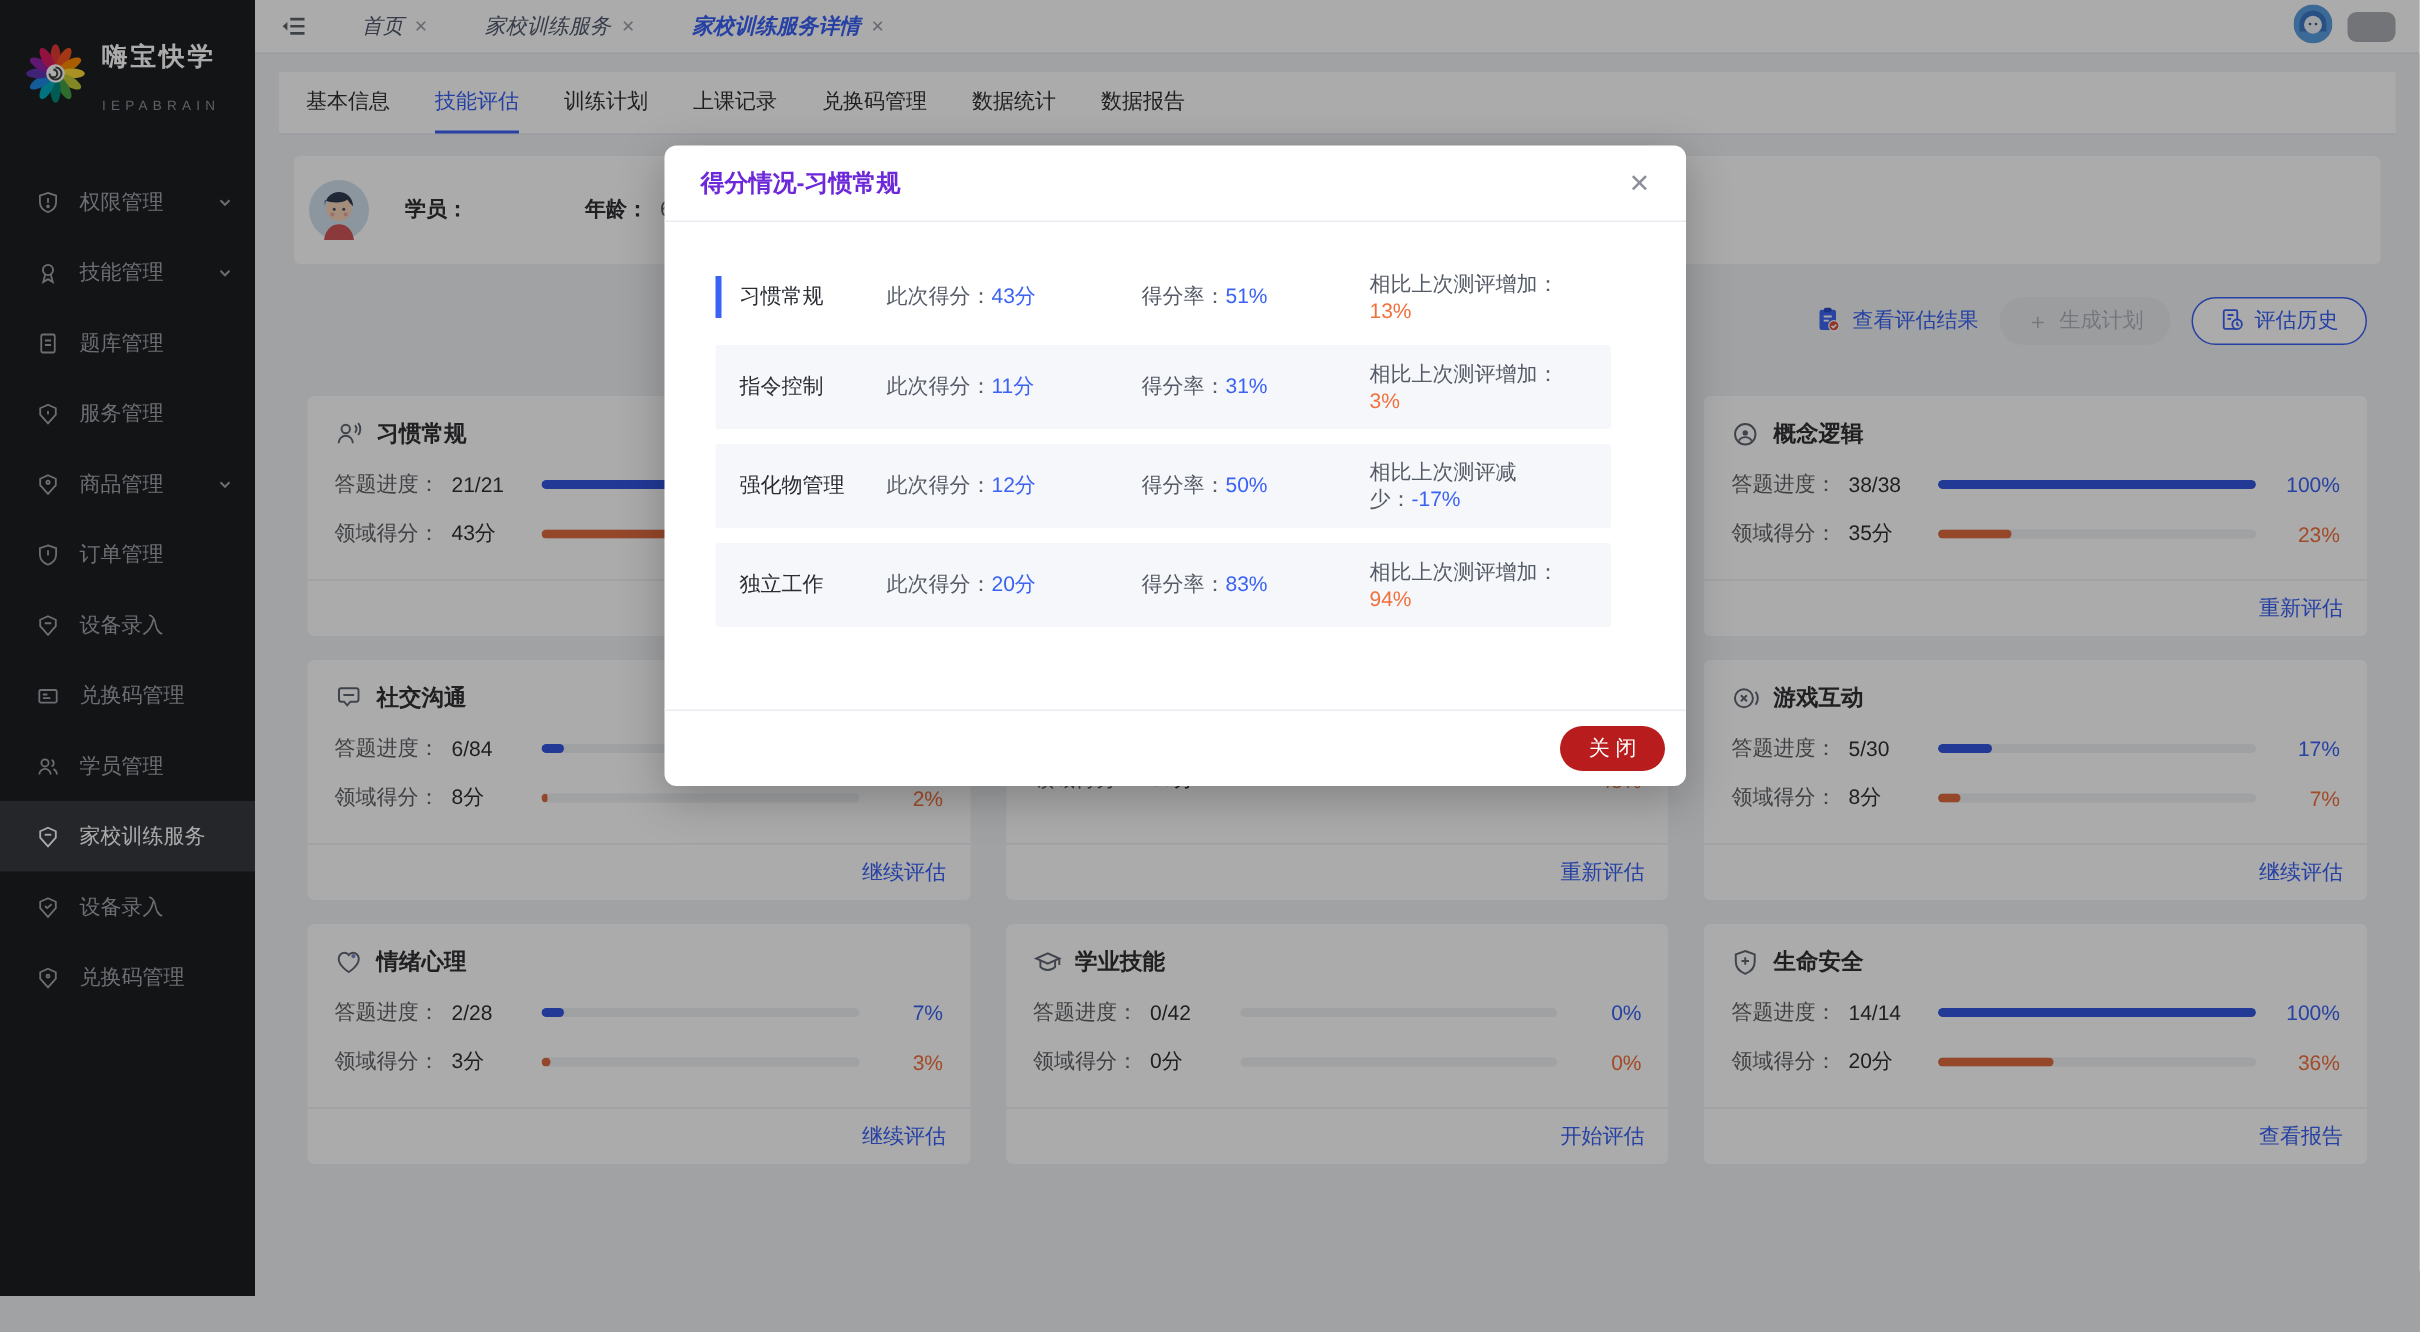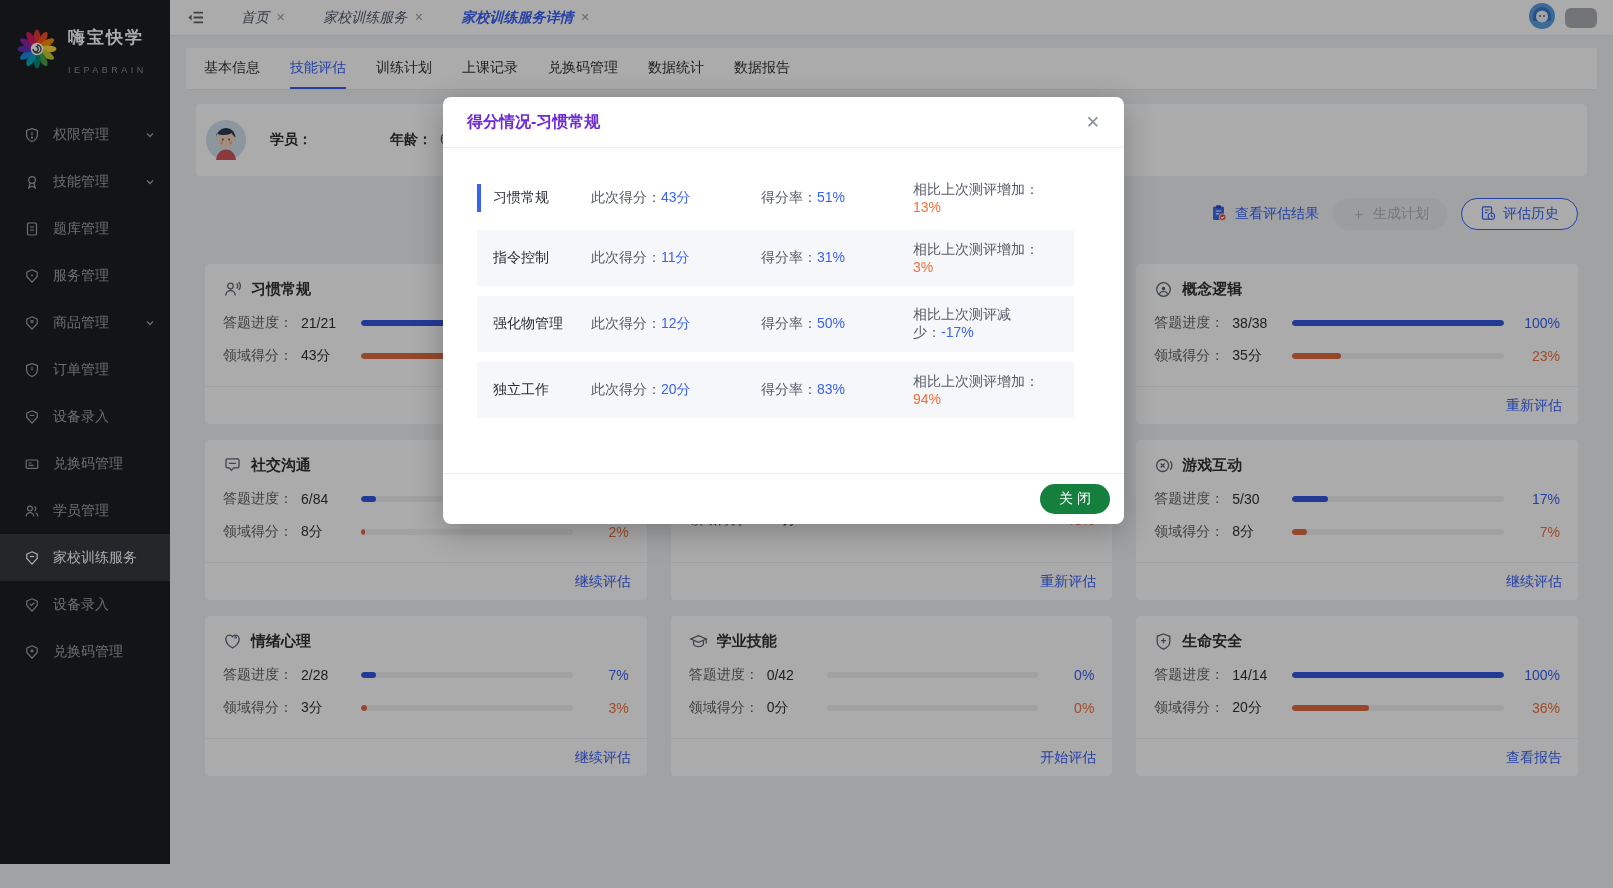--- a/index.html
+++ b/index.html
@@ -78,21 +78,21 @@
   .m-row.first { background:#fff; height:44px; position:relative; border-radius:0; }
   .m-row.first::before { content:""; position:absolute; left:0; top:8px; bottom:8px; width:4px; background:#3a62f4; }
   .m-name { width:98px; flex:none; color:#2a2d33; font-weight:500; }
   .m-g2 { width:170px; flex:none; }
   .m-g3 { width:152px; flex:none; }
   .m-g4 { margin-left:auto; }
   .m-lab { color:#555b66; }
   .val-blue { color:#3a62f4; }
   .val-orange { color:#f0703c; }
   .m-footer { position:absolute; left:0; right:0; bottom:0; height:51px; border-top:1px solid #e9ecf0; display:flex; align-items:center; justify-content:flex-end; padding:0 14px; }
-  .btn-close { background:#15803d; color:#fff; border:none; height:30px; padding:0 19px; border-radius:15px; font-size:14px; cursor:pointer; font-family:inherit; }
+  .btn-close { background:#b91c1c; color:#fff; border:none; height:30px; padding:0 19px; border-radius:15px; font-size:14px; cursor:pointer; font-family:inherit; }
 </style>
 </head>
 <body>
 
 <aside class="sidebar">
   <div class="logo">
     <span>
       <svg width="42" height="42" viewBox="0 0 42 42">
         <g transform="translate(21,21)">
           <ellipse rx="3.4" ry="8.5" cy="-11" fill="#e53935"></ellipse>

